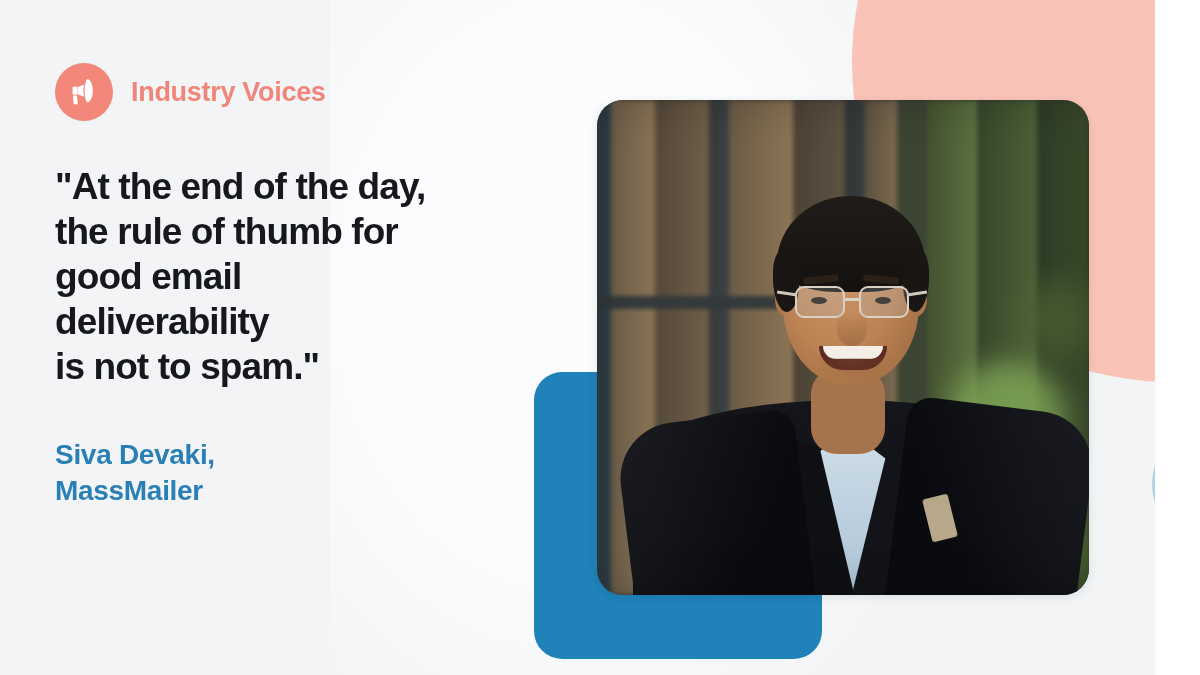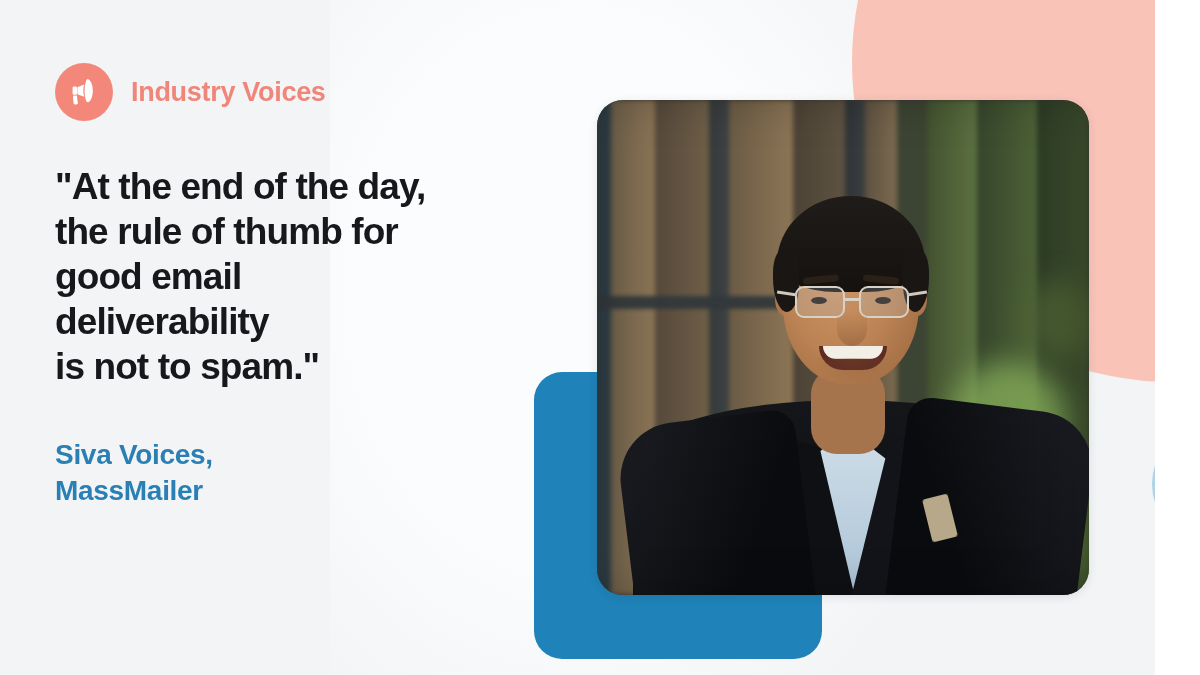--- a/index.html
+++ b/index.html
@@ -336,17 +336,17 @@
       </span>
       <span class="brand-name">Industry Voices</span>
     </div>
 
     <div class="quote">"At the end of the day,
 the rule of thumb for
 good email
 deliverability
 is not to spam."</div>
 
-    <div class="attribution">Siva Voices,
+    <div class="attribution">Siva Devaki,
 MassMailer</div>
 
   </div>
 </div>
 
 </body></html>

